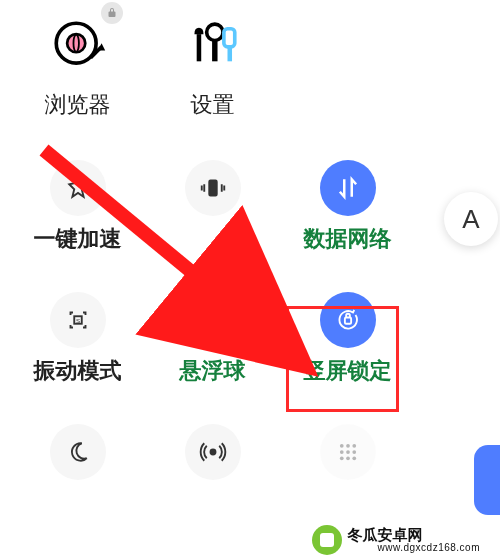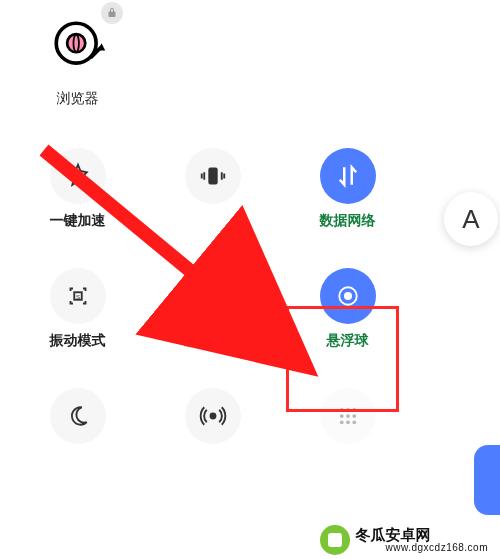--- a/index.html
+++ b/index.html
@@ -29,21 +29,21 @@
   .icon-wrap {
     width: 62px;
     height: 62px;
     display: flex;
     align-items: center;
     justify-content: center;
     position: relative;
   }
   .label {
     margin-top: 14px;
-    font-size: 14px;
+    font-size: 22px;
     color: #222;
   }
   .label.active { color: #15803d; }
   .lock-badge {
     position: absolute;
     top: -6px;
     right: 22px;
     width: 22px;
     height: 22px;
     border-radius: 50%;
@@ -96,21 +96,21 @@
     right: 0;
     bottom: 44px;
     width: 26px;
     height: 70px;
     background: #4f7dff;
     border-top-left-radius: 14px;
     border-bottom-left-radius: 14px;
   }
   .watermark {
     position: absolute;
-    right: 12px;
+    right: 20px;
     bottom: 4px;
     display: flex;
     align-items: center;
     gap: 6px;
   }
   .wm-logo {
     width: 30px;
     height: 30px;
     border-radius: 50%;
     background: #7ac534;
@@ -141,20 +141,33 @@
         <circle cx="30" cy="30" r="22" fill="none" stroke="#000" stroke-width="4"></circle>
         <path d="M20 30a10 10 0 0 1 20 0 10 10 0 0 1-20 0" fill="#ff8fb3" stroke="#000" stroke-width="3"></path>
         <path d="M30 20c4 3 4 17 0 20M30 20c-4 3-4 17 0 20" fill="none" stroke="#000" stroke-width="2"></path>
         <line x1="46" y1="46" x2="58" y2="34" stroke="#000" stroke-width="4"></line>
         <polygon points="58,30 62,38 54,38" fill="#000"></polygon>
       </svg>
     </div>
     <div class="label">浏览器</div>
   </div>
 
+  <div class="cell">
+    <div class="icon-wrap">
+      <svg viewBox="0 0 64 64" width="58" height="58">
+        <rect x="14" y="20" width="5" height="30" fill="#000"></rect>
+        <path d="M14 20c0-6 5-6 5 0" fill="none" stroke="#000" stroke-width="5"></path>
+        <circle cx="34" cy="18" r="9" fill="none" stroke="#000" stroke-width="4"></circle>
+        <rect x="31" y="26" width="6" height="24" fill="#000"></rect>
+        <rect x="44" y="14" width="12" height="20" rx="4" fill="none" stroke="#5cc8ff" stroke-width="4"></rect>
+        <rect x="48" y="34" width="5" height="16" fill="#5cc8ff"></rect>
+      </svg>
+    </div>
+    <div class="label">设置</div>
+  </div>
 
 </div>
 
 <div class="grid-3 row2" style="margin-top:20px">
   <div class="cell">
     <div class="circle-btn">
       <svg viewBox="0 0 48 48" stroke="#333" stroke-width="3" fill="none">
         <path d="M24 6l4 10 10 2-8 8 3 12-9-6-9 6 3-12-8-8 10-2z"></path>
       </svg>
     </div>
@@ -181,39 +194,39 @@
 <div class="grid-3 row3" style="margin-top:18px">
   <div class="cell">
     <div class="circle-btn">
       <svg viewBox="0 0 48 48" stroke="#333" stroke-width="3" fill="none">
         <path d="M12 16v-4h4M36 16v-4h-4M12 32v4h4M36 32v4h-4"></path>
         <rect x="18" y="18" width="12" height="12"></rect>
         <text x="24" y="28" font-size="10" fill="#333" text-anchor="middle" stroke="none">S</text>
       </svg>
     </div>
     <div class="label">振动模式</div>
+  </div>
+  <div class="cell">
+    <div class="circle-btn on">
+      <svg viewBox="0 0 48 48" stroke="#fff" stroke-width="3" fill="none">
+        <circle cx="24" cy="24" r="14"></circle>
+        <circle cx="24" cy="24" r="5" fill="#fff"></circle>
+      </svg>
+    </div>
+    <div class="label active">悬浮球</div>
   </div>
   <div class="cell">
     <div class="circle-btn on">
       <svg viewBox="0 0 48 48" stroke="#fff" stroke-width="3" fill="none">
         <path d="M36 16a14 14 0 1 1-4-4l2-4"></path>
         <rect x="19" y="20" width="10" height="10" rx="2"></rect>
         <path d="M21 20v-3a3 3 0 0 1 6 0v3"></path>
       </svg>
     </div>
     <div class="label active">竖屏锁定</div>
-  </div>
-  <div class="cell">
-    <div class="circle-btn on">
-      <svg viewBox="0 0 48 48" stroke="#fff" stroke-width="3" fill="none">
-        <circle cx="24" cy="24" r="14"></circle>
-        <circle cx="24" cy="24" r="5" fill="#fff"></circle>
-      </svg>
-    </div>
-    <div class="label active">悬浮球</div>
   </div>
 </div>
 
 <div class="grid-3 row4" style="margin-top:18px">
   <div class="cell">
     <div class="circle-btn">
       <svg viewBox="0 0 48 48" stroke="#333" stroke-width="3" fill="none">
         <path d="M30 10a14 14 0 1 0 8 24 12 12 0 0 1-8-24z"></path>
       </svg>
     </div>

